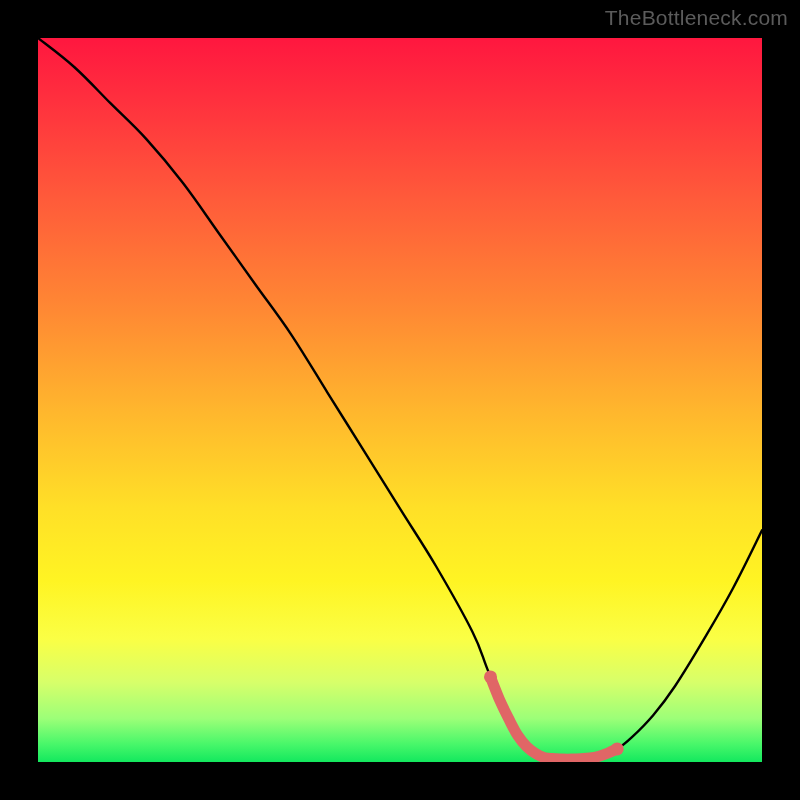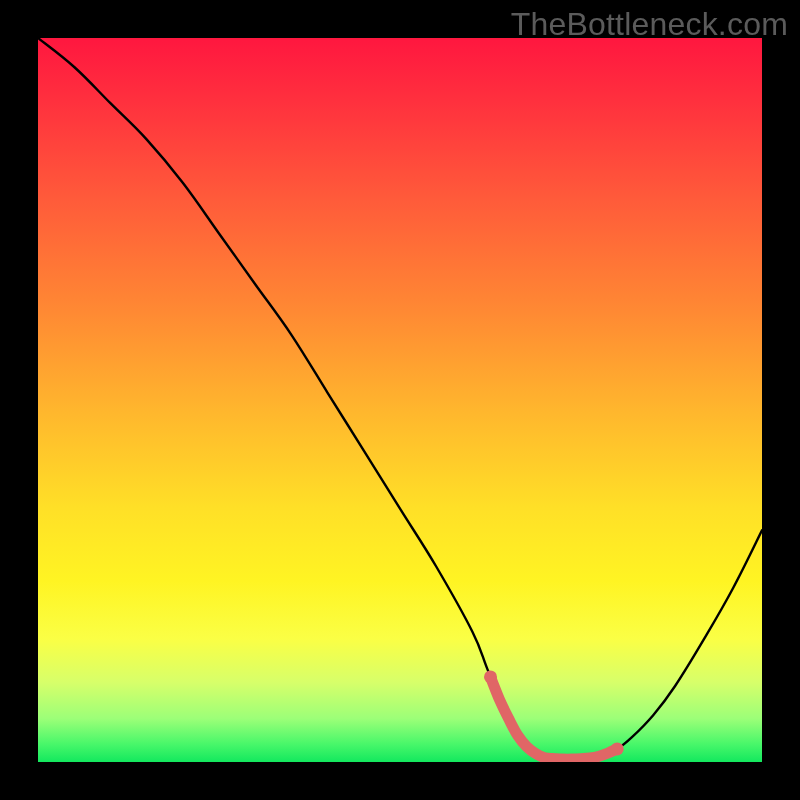--- a/index.html
+++ b/index.html
@@ -39,21 +39,21 @@
       #9cff78 94%,
       #49f76a 97.5%,
       #13e85e 100%
     );
   }
   .watermark {
     position: absolute;
     top: 6px;
     right: 12px;
     color: #5b5b5b;
-    font-size: 32px;
+    font-size: 21px;
     font-weight: 400;
     letter-spacing: 0.2px;
     margin-left: 40px;
   }
   svg.curve-layer {
     position: absolute;
     left: 0;
     top: 0;
     width: 724px;
     height: 724px;

